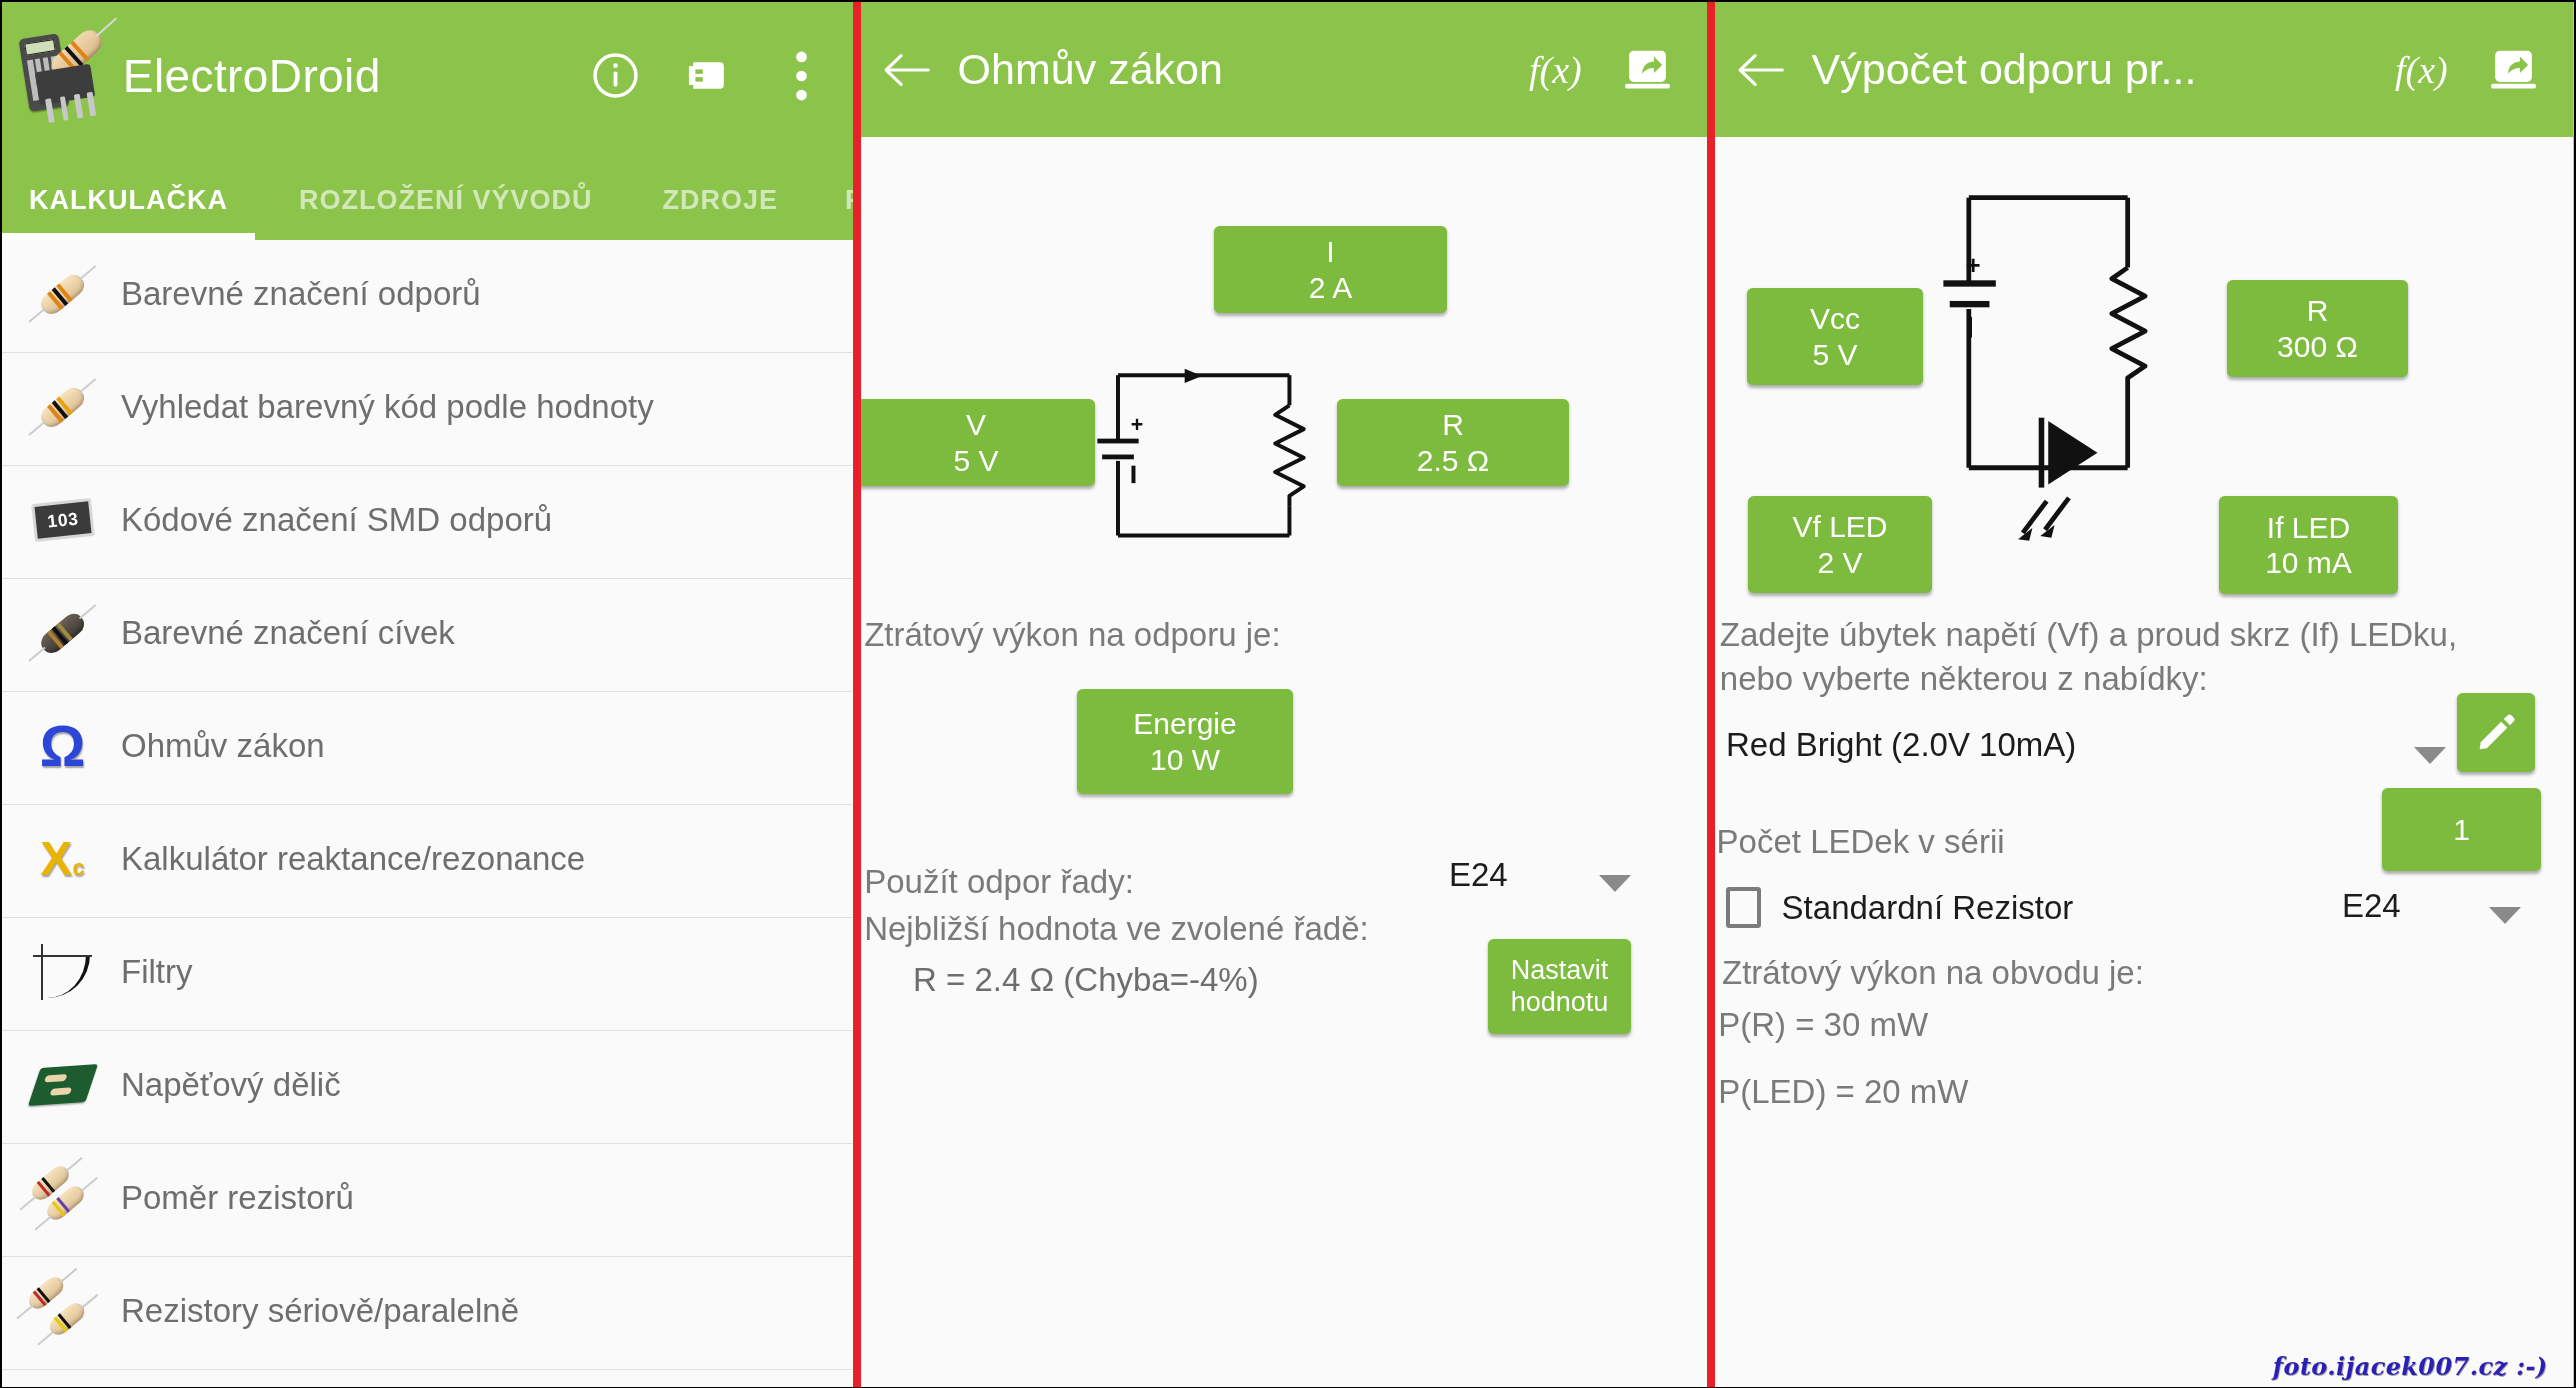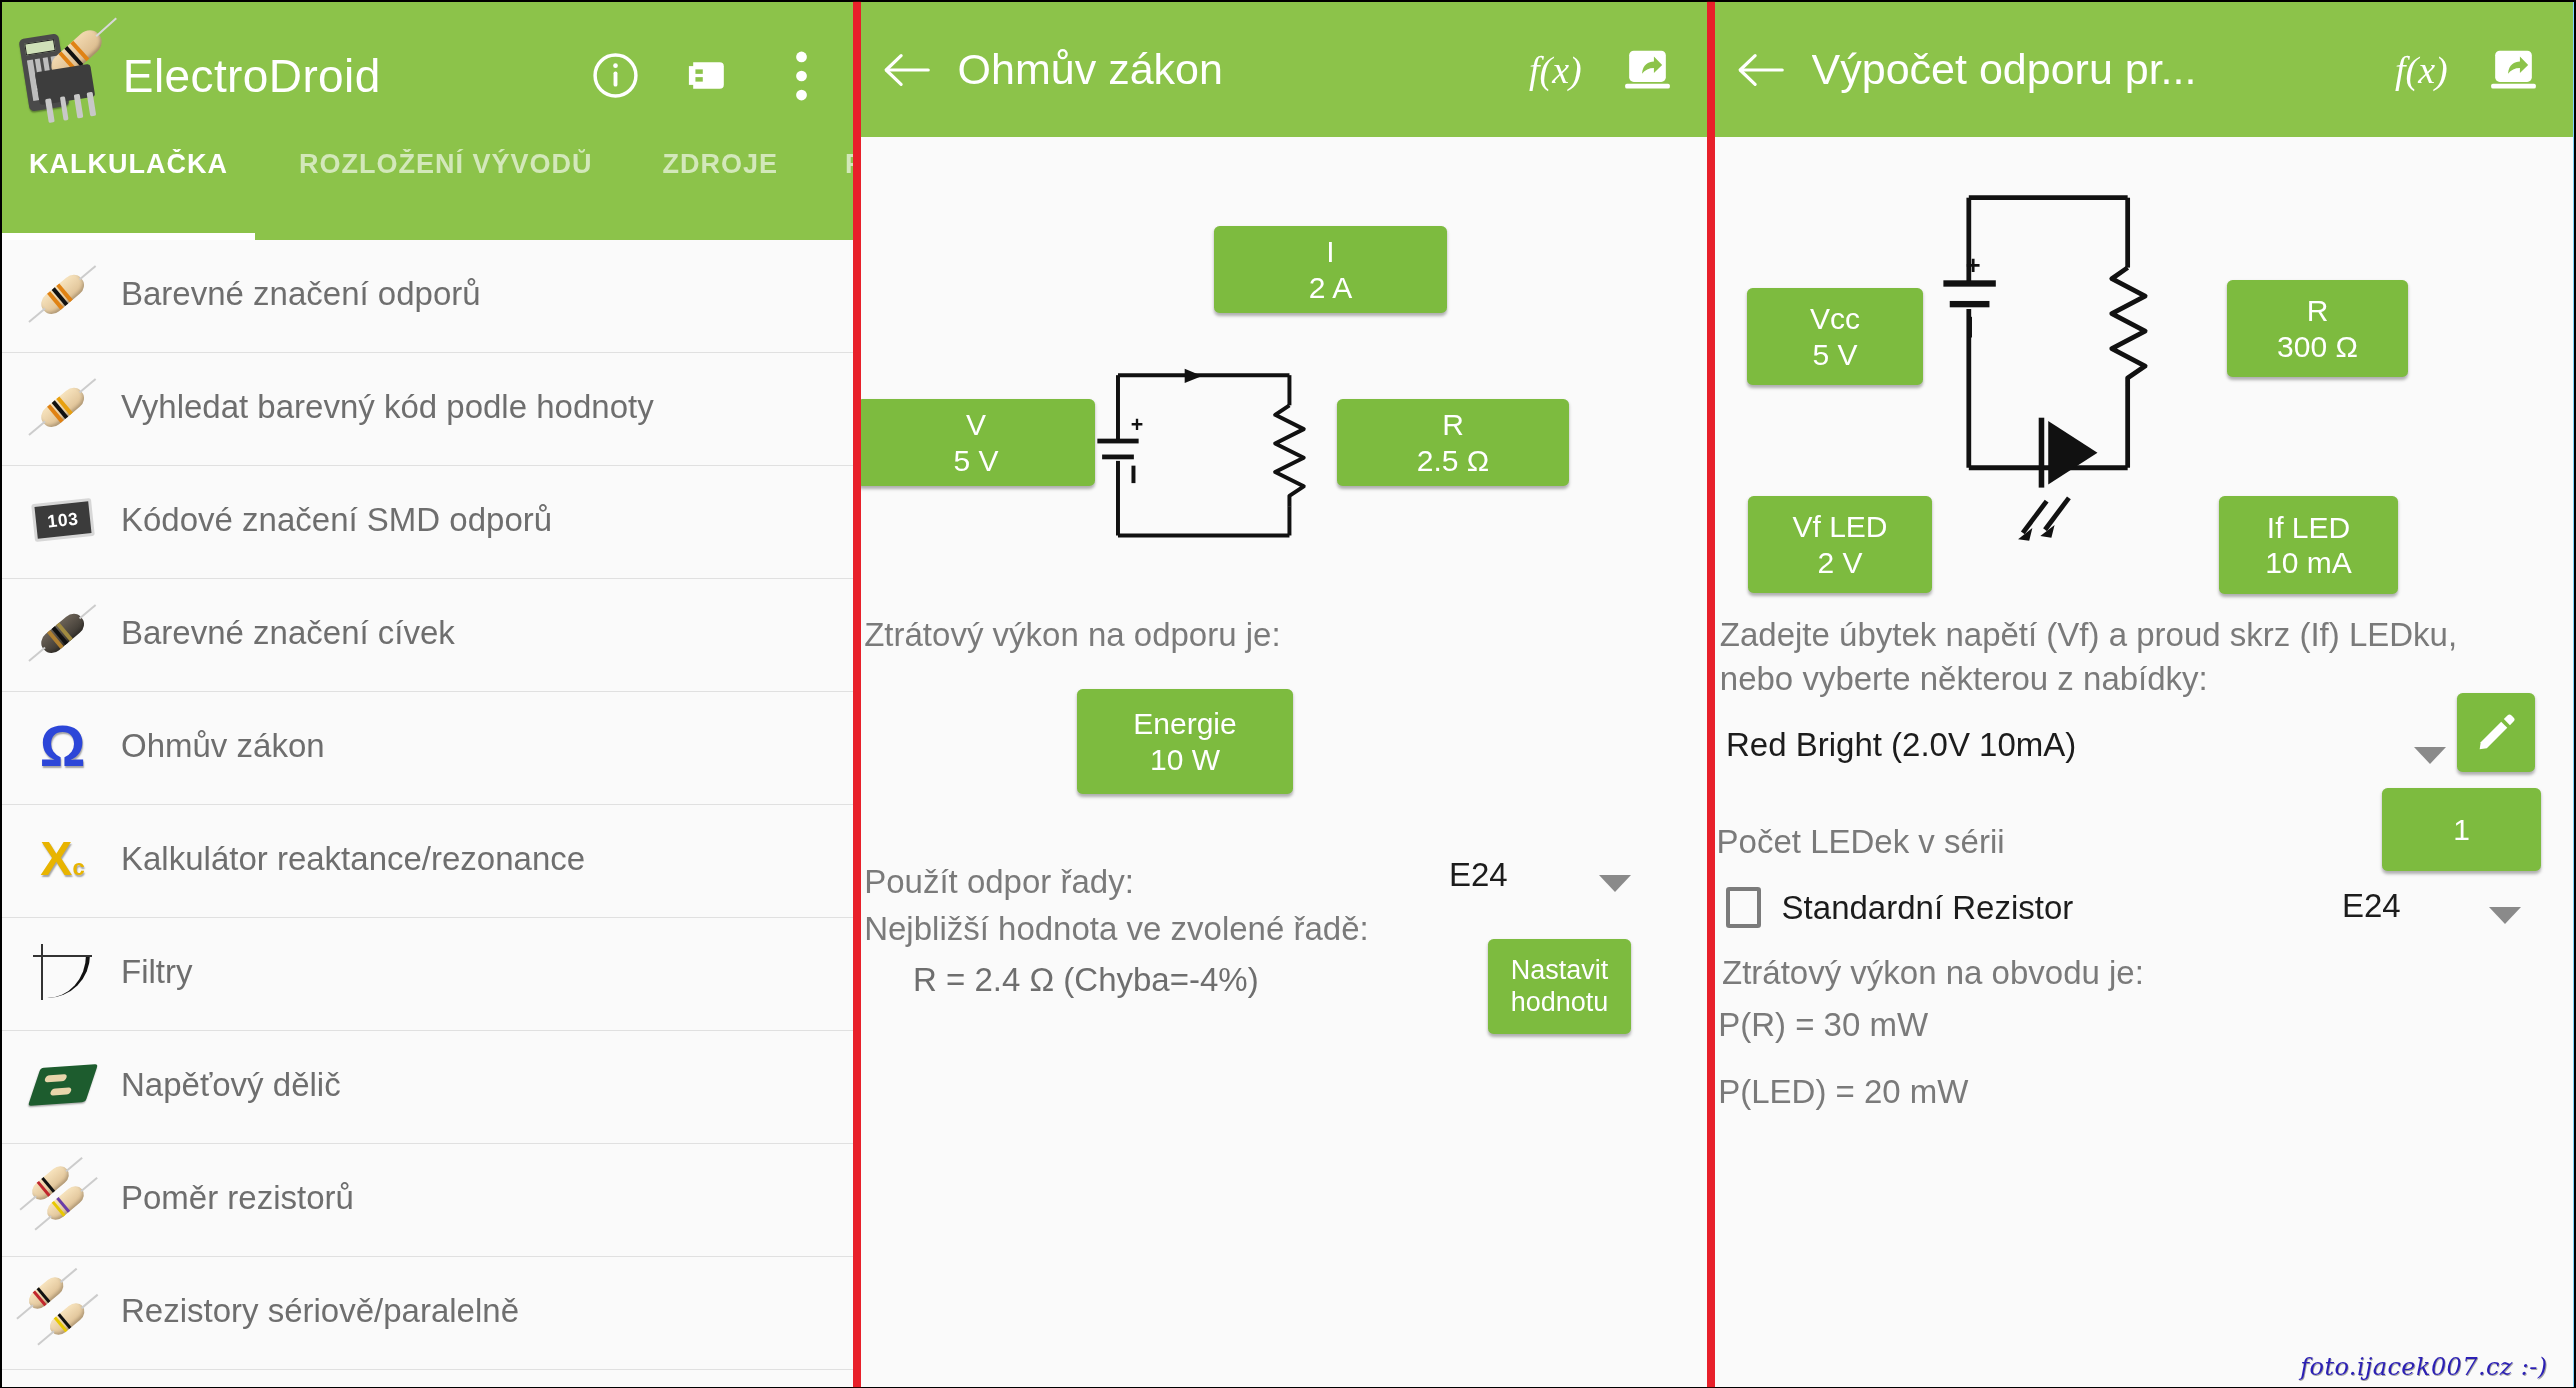--- a/index.html
+++ b/index.html
@@ -87,21 +87,21 @@
   }
   .appbar-actions{margin-left:auto;display:flex;align-items:center;gap:41px;padding-right:8px;}
   .icon-btn{
     width:52px;height:52px;display:flex;align-items:center;justify-content:center;
     cursor:pointer;
   }
   .icon-btn svg{display:block;}
 
   
   .tabs{
-    background:#8CC34A;height:91px;display:flex;
+    background:#8CC34A;height:91px;display:flex;align-items:flex-end;
     position:relative;overflow:hidden;
   }
   .tab{
     color:rgba(255,255,255,.62);font-size:27px;font-weight:700;letter-spacing:1px;
     padding:0 0 24px 0;white-space:nowrap;cursor:pointer;position:relative;
   }
   .tab.active{color:#fff;}
   .tab.active:after{
     content:"";position:absolute;left:-27px;right:-27px;bottom:0;height:7.1px;background:#fff;
   }
@@ -227,21 +227,21 @@
   .r-pr{position:absolute;left:3.2px;top:866px;}
   .r-pled{position:absolute;left:3.2px;top:933px;}
 
   .caret{
     width:0;height:0;border-left:16px solid transparent;border-right:16px solid transparent;
     border-top:17.5px solid #8a8a8a;cursor:pointer;
   }
 
   .watermark{
     position:absolute;right:25.4px;bottom:6.4px;
-    color:#2b1fb5;font-family:"DejaVu Serif",serif;font-style:italic;font-weight:400;
+    color:#2b1fb5;font-family:"DejaVu Serif",serif;font-style:italic;font-weight:700;
     font-size:24px;letter-spacing:0.4px;white-space:nowrap;
     text-shadow:0.8px 0.8px 0 rgba(0,0,0,.35);
   }
 </style>
 </head>
 <body>
 
 <div class="app">
 
   <div class="panel panel-left">

